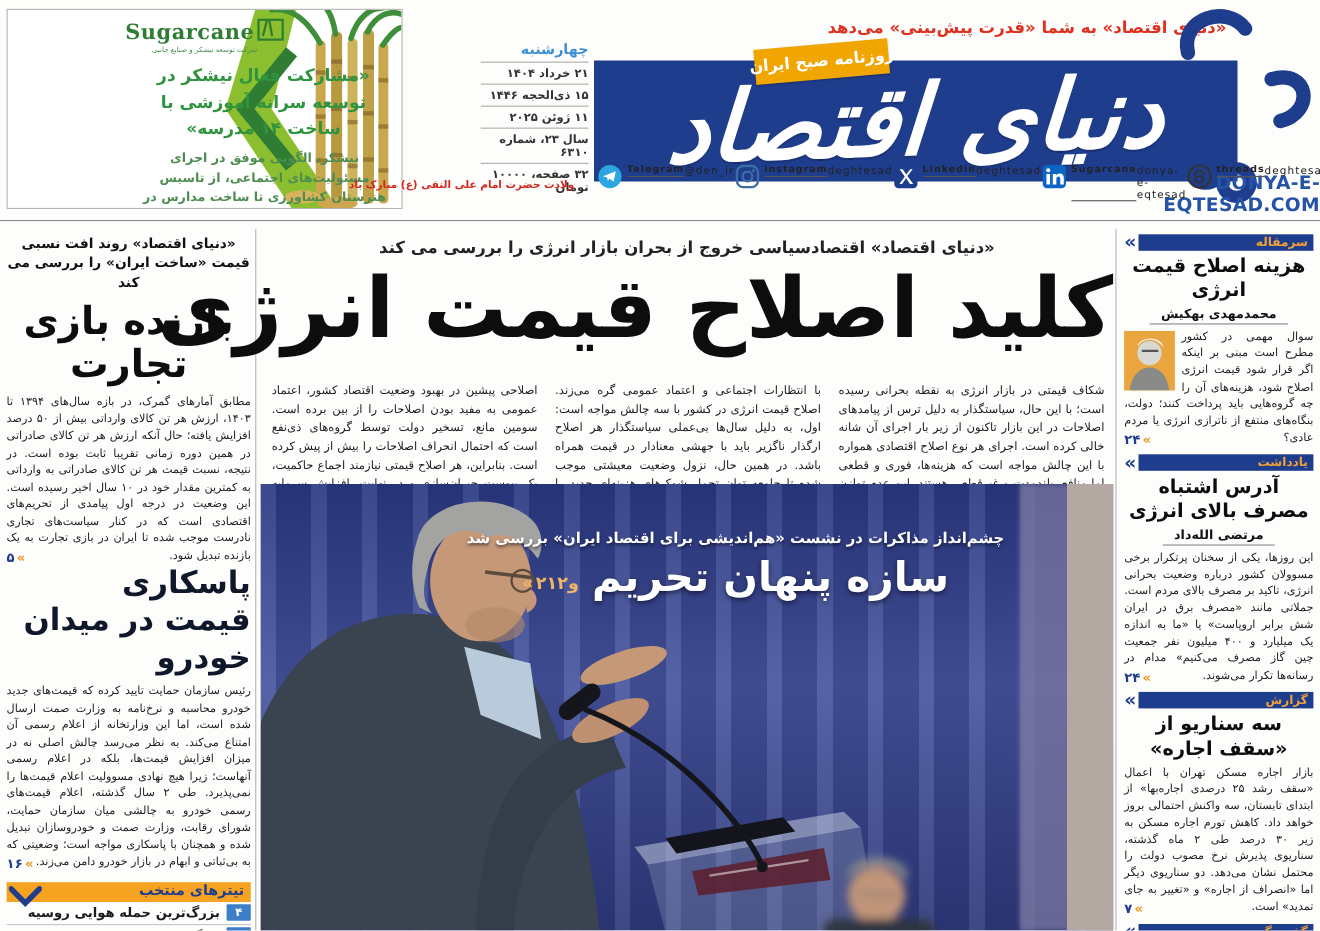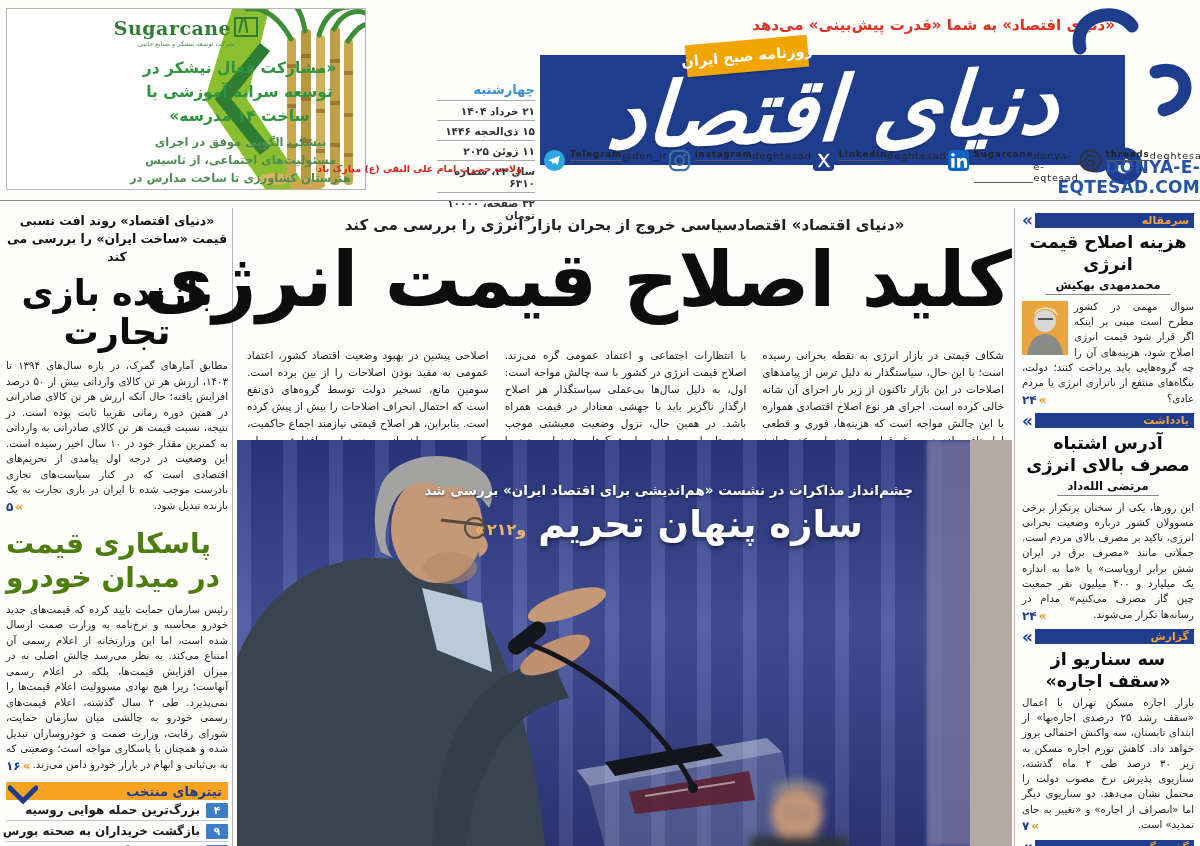--- a/index.html
+++ b/index.html
@@ -11,21 +11,21 @@
   .ad-svg{position:absolute;right:0;top:0;}
   .ad-inner{position:absolute;right:0;left:0;top:0;direction:rtl;text-align:center;}
   .ad-brand{font-family:"DejaVu Serif",serif;color:#2e7d32;font-size:19px;font-weight:bold;margin-top:8px;letter-spacing:.5px;direction:ltr;}
   .ad-brand .logo-box{display:inline-block;width:20px;height:16px;border:2px solid #2e7d32;vertical-align:-2px;margin-left:3px;position:relative;}
   .ad-brand .logo-box i{position:absolute;left:4px;top:-2px;width:2px;height:16px;background:#2e7d32;transform:rotate(14deg);}
   .ad-brand .logo-box b{position:absolute;left:9px;top:-2px;width:2px;height:16px;background:#2e7d32;transform:rotate(-10deg);}
   .ad-sub{font-size:6.5px;color:#4e8c52;margin-top:1px;}
   .ad-head{color:#2f9440;font-size:15.5px;font-weight:bold;line-height:1.55;margin-top:8px;width:235px;margin-right:8px;}
   .ad-body{color:#4e8c52;font-size:11.5px;font-weight:bold;line-height:1.55;margin-top:6px;width:225px;margin-right:12px;}
   .dateblock{left:437px;top:38px;width:98px;direction:rtl;text-align:right;}
-  .dateblock .wd{color:#3d8fd4;font-size:13px;font-weight:bold;padding-bottom:3px;border-bottom:1px solid #aaa;margin-top:44px;}
+  .dateblock .wd{color:#3d8fd4;font-size:13px;font-weight:bold;padding-bottom:3px;border-bottom:1px solid #aaa;}
   .dateblock .dr{font-size:10.5px;font-weight:bold;color:#333;padding:4px 0 3px;border-bottom:1px solid #aaa;}
   .dateblock .dr:last-child{border-bottom:none;}
   .band{left:540px;top:55px;width:585px;height:110px;background:#1f3d8d;display:flex;align-items:center;justify-content:center;overflow:visible;}
   .logo-fa{color:#fff;font-size:88px;font-weight:bold;font-style:italic;white-space:nowrap;transform:rotate(-2deg) skewX(-6deg);line-height:1;text-shadow:0 2px 0 rgba(0,0,0,.15);}
   .badge{left:686px;top:40px;width:122px;height:32px;background:#f0a500;transform:rotate(-5deg);display:flex;align-items:center;justify-content:center;box-shadow:0 1px 2px rgba(0,0,0,.25);}
   .badge span{color:#fff;font-size:14.5px;font-weight:bold;direction:rtl;white-space:nowrap;}
   .slogan{left:775px;top:16px;width:340px;direction:rtl;text-align:center;color:#e0301f;font-size:15px;font-weight:bold;white-space:nowrap;}
   .website{left:1024px;top:157px;width:176px;color:#2653a6;font-weight:800;font-size:17px;letter-spacing:.3px;text-align:right;}
   .rednote{left:362px;top:163px;width:160px;color:#d5281f;font-size:9.5px;font-weight:bold;direction:rtl;text-align:center;white-space:nowrap;}
   .flourish{left:1058px;top:0;pointer-events:none;}
@@ -54,21 +54,21 @@
   .pcap{position:absolute;top:42px;right:99px;text-align:center;color:#fff;direction:rtl;}
   .pcap .pk{font-size:13.5px;font-weight:bold;text-shadow:0 1px 3px rgba(0,0,20,.6);}
   .pcap .ptrow{margin-top:8px;display:flex;direction:rtl;align-items:flex-end;justify-content:center;gap:12px;}
   .pcap .pt{font-size:37px;font-weight:900;line-height:1;text-shadow:0 2px 5px rgba(0,0,20,.6);}
   .pcap .pr{font-size:16px;font-weight:bold;color:#f0b469;direction:ltr;padding-bottom:4px;}
   .pcap .pr .rc2{color:#f0b469;margin-right:2px;}
   
   .leftcol{left:6px;top:212px;width:222px;direction:rtl;}
   .lk{font-size:12.5px;font-weight:bold;text-align:center;line-height:1.45;color:#111;}
   .lt1{font-size:35px;font-weight:900;text-align:center;line-height:1.1;color:#0d0d0d;margin-top:8px;cursor:pointer;}
-  .lt2{font-size:28px;font-weight:900;text-align:left;line-height:1.2;color:#4d7c0f;margin-top:14px;cursor:pointer;}
+  .lt2{font-size:28px;font-weight:900;text-align:right;line-height:1.2;color:#0f172a;cursor:pointer;}
   .lb{font-size:10.2px;line-height:1.52;text-align:justify;color:#1c1c1c;margin-top:7px;}
   .picks{margin-top:10px;}
   .picks-bar{height:18px;background:#f5a321;position:relative;display:flex;align-items:center;justify-content:flex-start;}
   .picks-bar span{color:#1f3d8d;font-size:13px;font-weight:bold;padding-right:6px;}
   .picks-vee{position:absolute;left:2px;top:3px;}
   .pick{height:20px;display:flex;align-items:center;gap:6px;border-bottom:1px solid #c6c6c6;cursor:pointer;}
   .pick .pn{flex:0 0 auto;width:22px;height:15px;background:#3d7ec9;color:#fff;font-size:10.5px;font-weight:bold;display:flex;align-items:center;justify-content:center;border-radius:1px;}
   .pick .pt2{font-size:12px;font-weight:bold;color:#1a1a1a;white-space:nowrap;}
   
   .sidebar{left:1022px;top:212px;width:172px;direction:rtl;}

